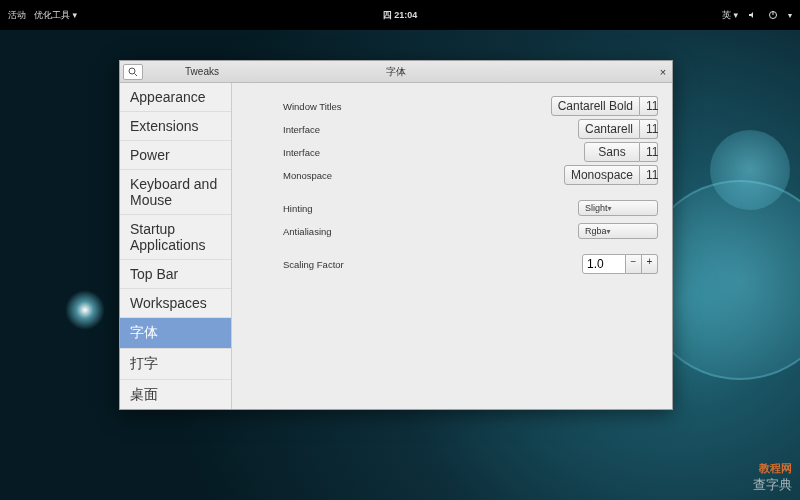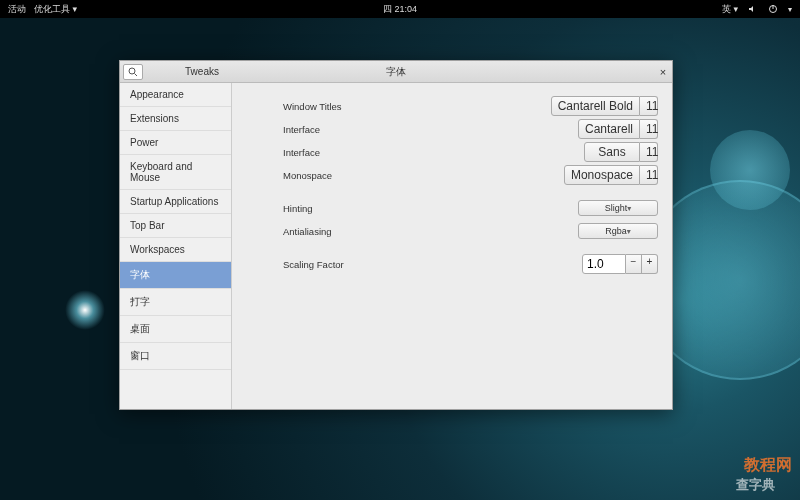--- a/index.html
+++ b/index.html
@@ -1,51 +1,51 @@
 <!DOCTYPE html>
 <html><head>
 <meta charset="utf-8">
 <style>
 * { box-sizing: border-box; margin: 0; padding: 0; font-family: sans-serif; }
 body { width: 800px; height: 500px; overflow: hidden; position: relative; background: radial-gradient(circle at 85% 60%, #2a7a8a 0%, #1a5565 15%, #0d2e3a 40%, #051a22 70%); }
 .circle { position: absolute; border-radius: 50%; }
 .c1 { width: 200px; height: 200px; right: -40px; top: 180px; background: radial-gradient(circle, rgba(100,200,220,0.4), rgba(40,120,140,0.2)); border: 2px solid rgba(120,220,240,0.3); }
 .c2 { width: 80px; height: 80px; right: 10px; top: 130px; background: radial-gradient(circle, rgba(120,220,240,0.5), rgba(60,160,180,0.2)); }
 .c3 { width: 40px; height: 40px; left: 65px; top: 290px; background: radial-gradient(circle, #fff, rgba(120,220,240,0.6) 30%, transparent 70%); }
-.topbar { height: 18px; background: #000; color: #ddd; font-size: 9px; display: flex; align-items: center; padding: 0 8px; position: relative; z-index: 10; }
+.topbar { height: 30px; background: #000; color: #ddd; font-size: 9px; display: flex; align-items: center; padding: 0 8px; position: relative; z-index: 10; }
 .topbar .left { display: flex; gap: 8px; }
-.topbar .center { position: absolute; left: 50%; transform: translateX(-50%); }
+.topbar .center { position: absolute; left: 50%; transform: translateX(-50%); font-weight: bold; }
 .topbar .right { margin-left: auto; display: flex; gap: 10px; align-items: center; }
 .topbar .icon { width: 10px; height: 10px; display: inline-block; }
 .window { position: absolute; left: 119px; top: 60px; width: 554px; height: 350px; background: #ededed; border: 1px solid #a0a0a0; box-shadow: 0 4px 20px rgba(0,0,0,0.5); display: flex; flex-direction: column; }
 .titlebar { height: 22px; background: linear-gradient(#e8e8e8, #d8d8d8); border-bottom: 1px solid #bbb; display: flex; align-items: center; font-size: 10px; color: #333; position: relative; }
 .title-search { width: 20px; height: 16px; margin: 0 3px; border: 1px solid #aaa; border-radius: 2px; background: #fff; display: flex; align-items: center; justify-content: center; }
 .title-left { width: 112px; text-align: center; font-size: 10px; }
 .title-center { position: absolute; left: 50%; transform: translateX(-50%); }
 .title-close { margin-left: auto; width: 18px; text-align: center; cursor: pointer; font-size: 11px; }
 .body { flex: 1; display: flex; overflow: hidden; }
 .sidebar { width: 112px; background: #f0f0f0; border-right: 1px solid #ccc; display: flex; flex-direction: column; }
-.side-item { padding: 6px 10px; font-size: 10px; color: #333; border-bottom: 1px solid #ddd; cursor: pointer; }
+.side-item { padding: 6px 10px; font-size: 14px; color: #333; border-bottom: 1px solid #ddd; cursor: pointer; }
 .side-item.selected { background: #7a9fd4; color: #fff; }
 .content { flex: 1; background: #ededed; padding: 12px 14px; font-size: 9.5px; color: #333; }
 .row { display: flex; align-items: center; height: 22px; margin-bottom: 1px; margin-left: 37px; }
 .row .label { flex: 1; }
 .font-btn { display: flex; }
 .font-btn .name, .font-btn .size { border: 1px solid #aaa; background: linear-gradient(#fafafa,#e6e6e6); padding: 2px 6px; font-size: 12px; }
 .font-btn .name { border-radius: 3px 0 0 3px; min-width: 56px; text-align: center; }
 .font-btn .size { border-left: none; border-radius: 0 3px 3px 0; width: 18px; text-align: center; }
-.combo { width: 80px; border: 1px solid #aaa; background: linear-gradient(#fafafa,#e6e6e6); border-radius: 3px; padding: 2px 6px; font-size: 9px; display: flex; align-items: center; justify-content: center; }
+.combo { width: 80px; border: 1px solid #aaa; background: linear-gradient(#fafafa,#e6e6e6); border-radius: 3px; padding: 2px 6px; font-size: 9px; display: flex; align-items: center; justify-content: flex-start; }
 .combo::after { content: "▾"; font-size: 8px; color: #666; }
 .spinner { display: flex; }
 .spinner input { width: 44px; border: 1px solid #aaa; border-radius: 3px 0 0 3px; padding: 2px 4px; font-size: 12px; background: #fff; }
 .spinner .btn { width: 16px; border: 1px solid #aaa; border-left: none; background: linear-gradient(#fafafa,#e6e6e6); text-align: center; font-size: 10px; line-height: 14px; cursor: pointer; }
 .spinner .btn:last-child { border-radius: 0 3px 3px 0; }
 .gap { height: 10px; }
-.watermark { position: absolute; right: 25px; bottom: 6px; color: rgba(255,255,255,0.6); font-size: 13px; font-weight: bold; }
-.watermark2 { position: absolute; right: 8px; bottom: 24px; color: rgba(255,120,40,0.8); font-size: 16px; font-weight: bold; }
+.watermark { position: absolute; right: 8px; bottom: 6px; color: rgba(255,255,255,0.6); font-size: 13px; font-weight: normal; }
+.watermark2 { position: absolute; right: 8px; bottom: 24px; color: rgba(255,120,40,0.8); font-size: 11px; font-weight: bold; }
 </style>
 </head>
 <body>
 
 <div class="circle c1"></div>
 <div class="circle c2"></div>
 <div class="circle c3"></div>
 
 <div class="topbar">
   <div class="left">

